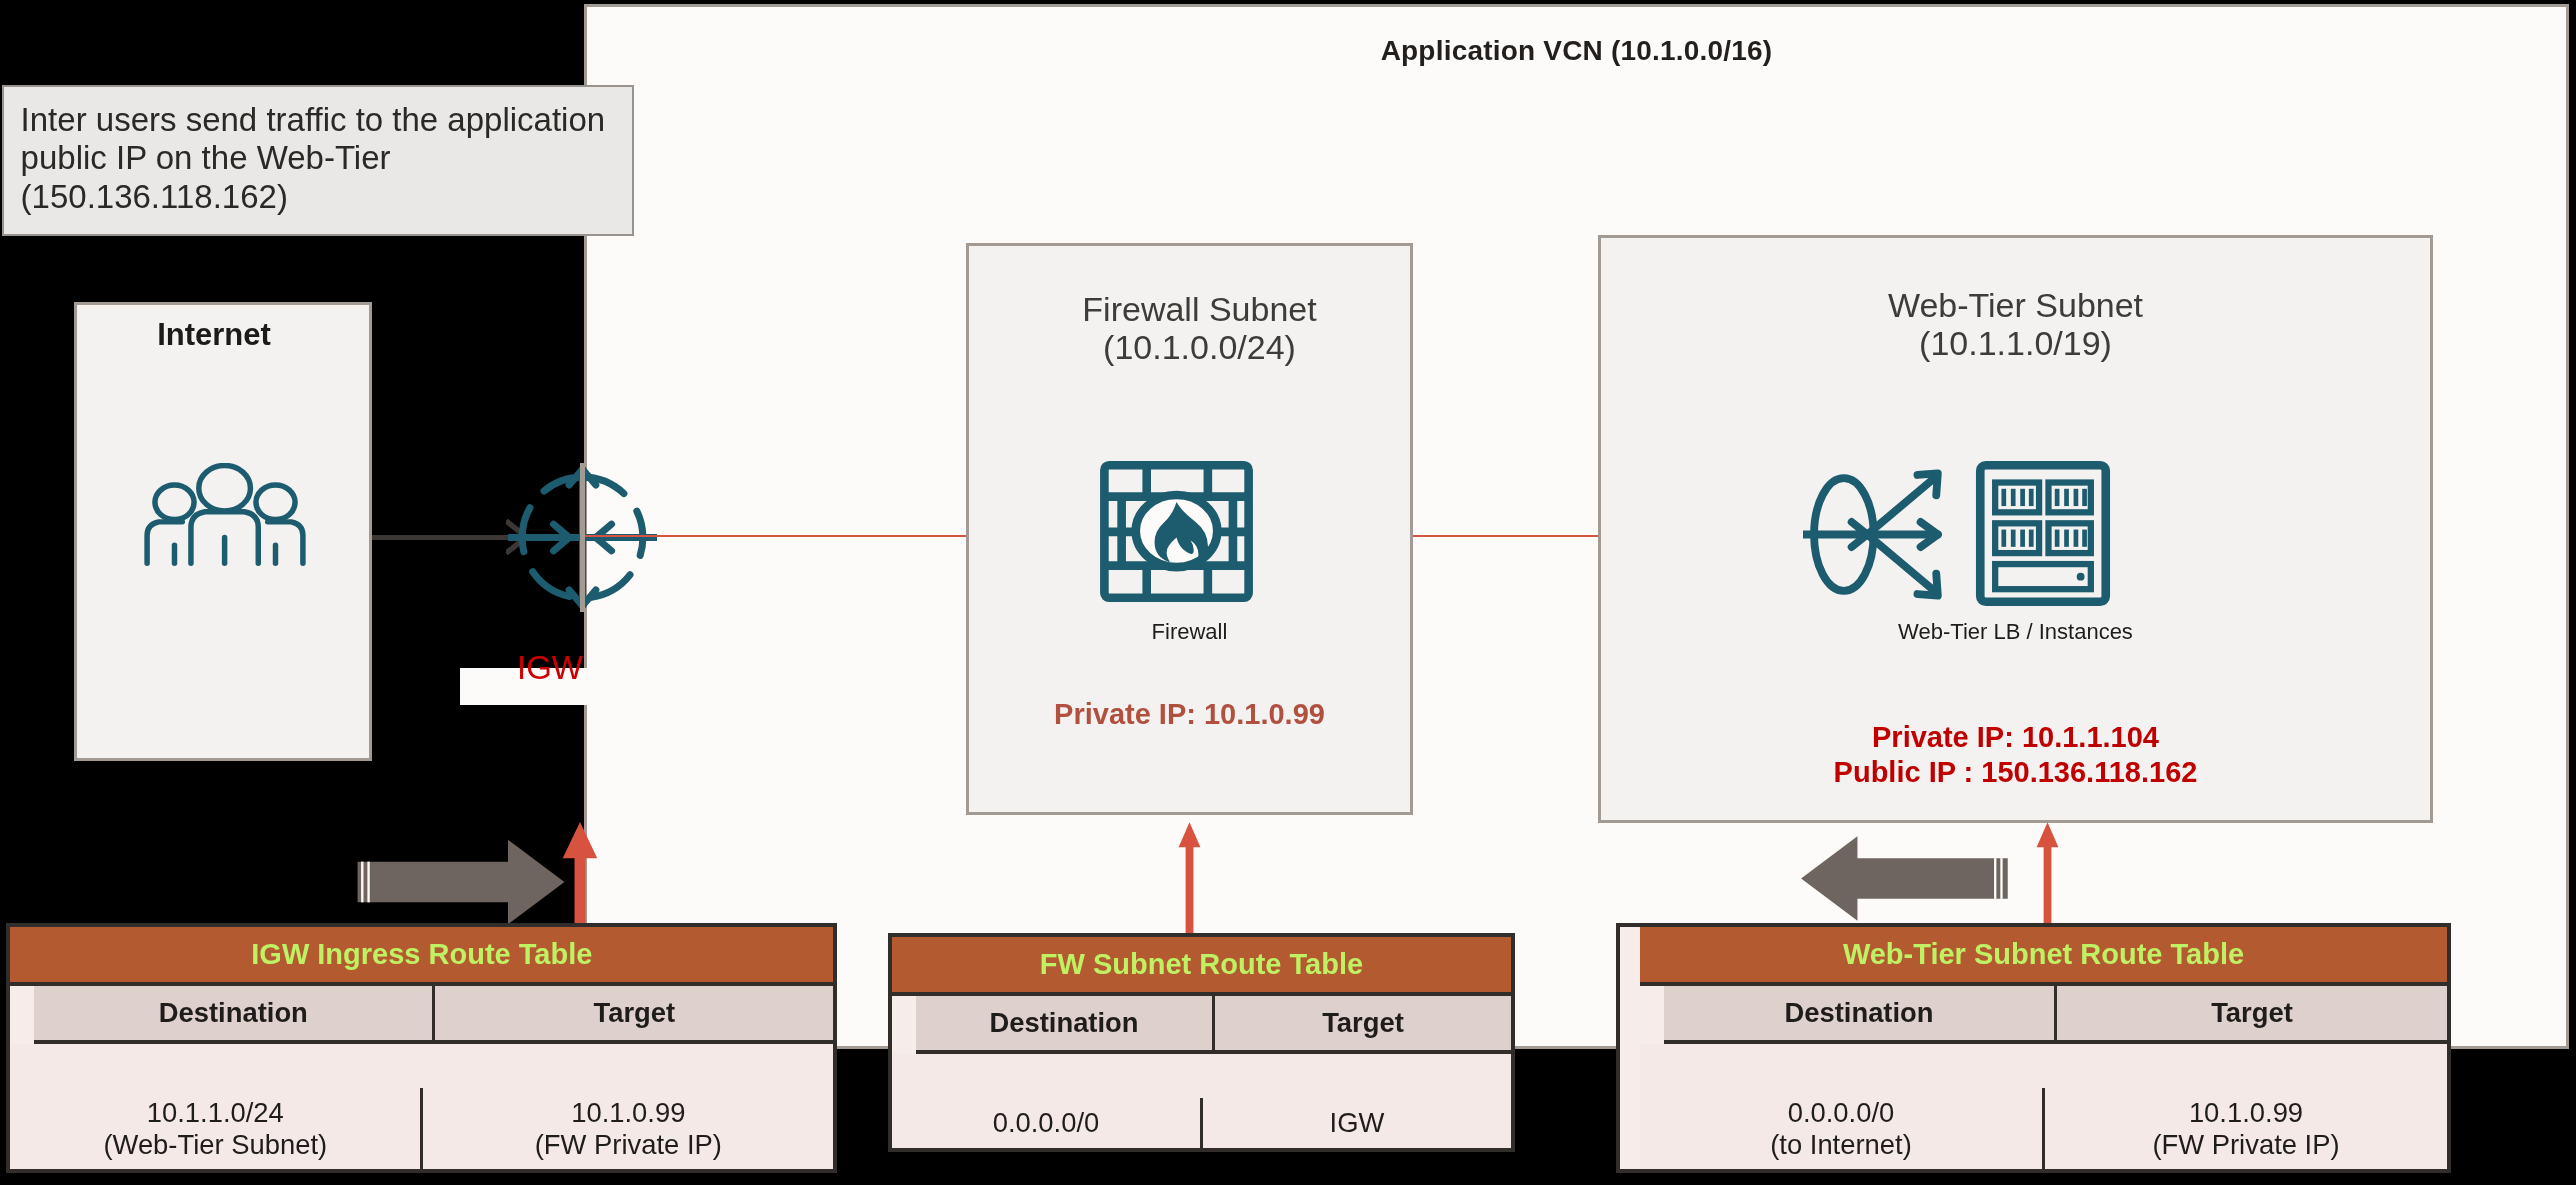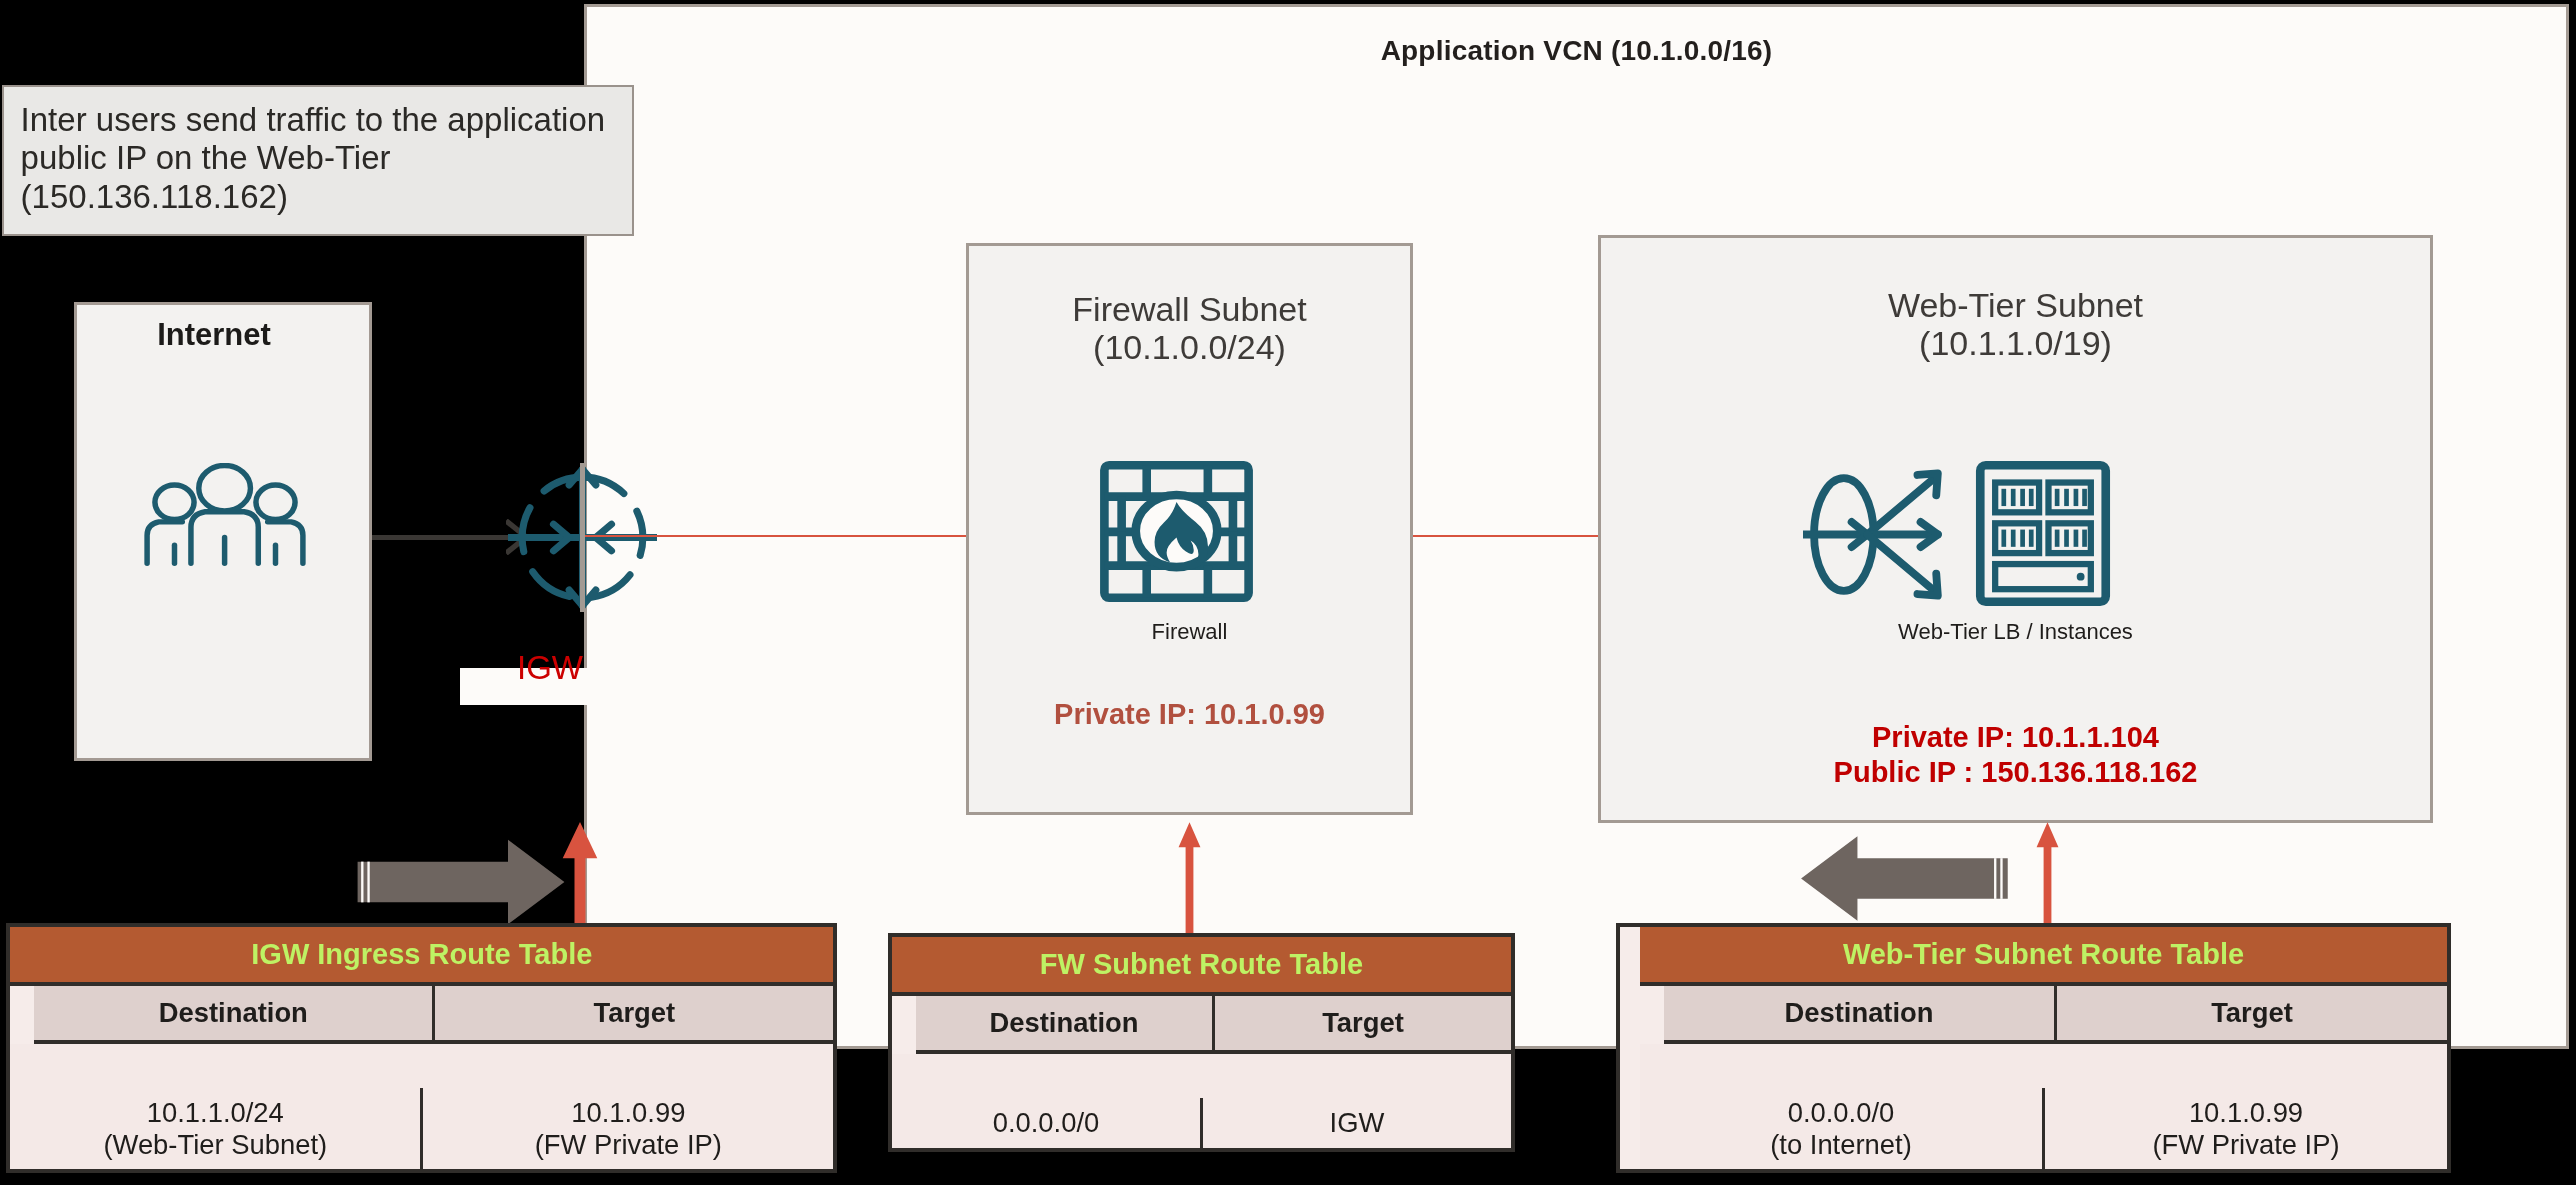--- a/index.html
+++ b/index.html
@@ -145,21 +145,21 @@
   </svg>
   <div class="igw-label-bg"></div>
   <div class="igw-label">IGW</div>
 
   <div style="position:absolute;left:580px;top:463px;width:4.7px;height:149px;background:#a39a93;z-index:1;"></div>
 
   <div class="red-line" style="left:584px;top:535px;width:434px;"></div>
   <div class="red-line" style="left:1321px;top:535px;width:482px;"></div>
 
   <div class="subnet subnet-fw"></div>
-  <div class="subnet-title" style="left:966px;top:290px;width:447px;">
+  <div class="subnet-title" style="left:966px;top:290px;width:447px;padding-left:10px;">
     <span>Firewall Subnet</span><br>
     <span>(10.1.0.0/24)</span>
   </div>
   <svg style="position:absolute;left:1098px;top:459px;width:157px;height:145px;z-index:3;" viewBox="0 0 200 185">
     <g stroke="#1d5b6e" fill="none" stroke-width="11" stroke-linejoin="round">
       <rect x="8" y="8" width="184" height="169" rx="6"></rect>
       <line x1="8" y1="48" x2="192" y2="48"></line>
       <line x1="8" y1="93" x2="192" y2="93"></line>
       <line x1="8" y1="136" x2="192" y2="136"></line>
       <line x1="62" y1="8" x2="62" y2="48"></line>

